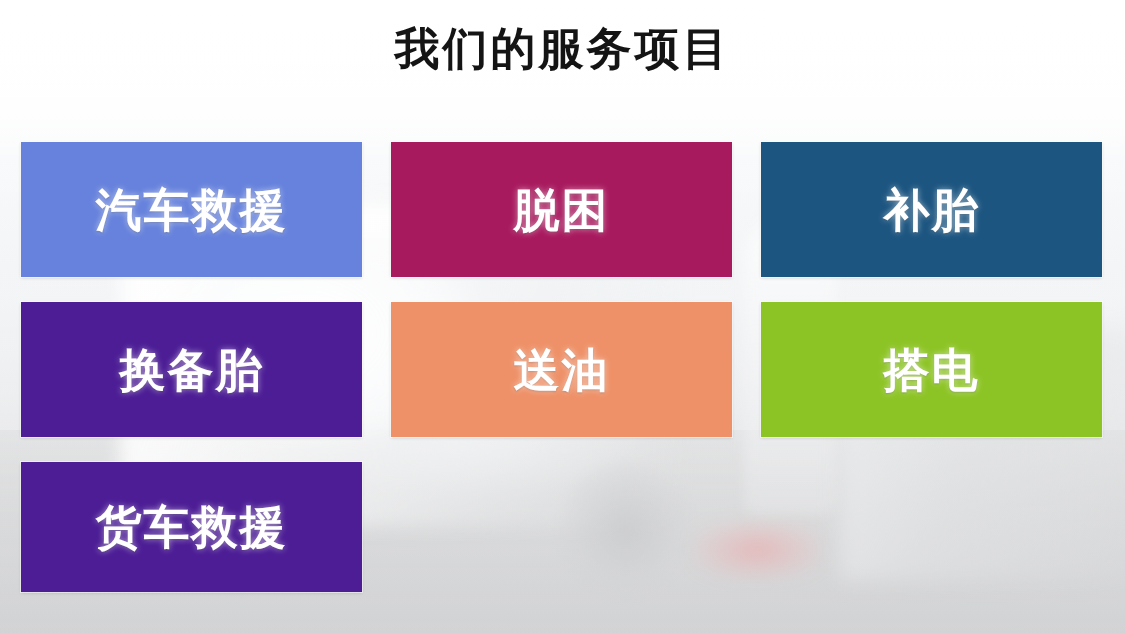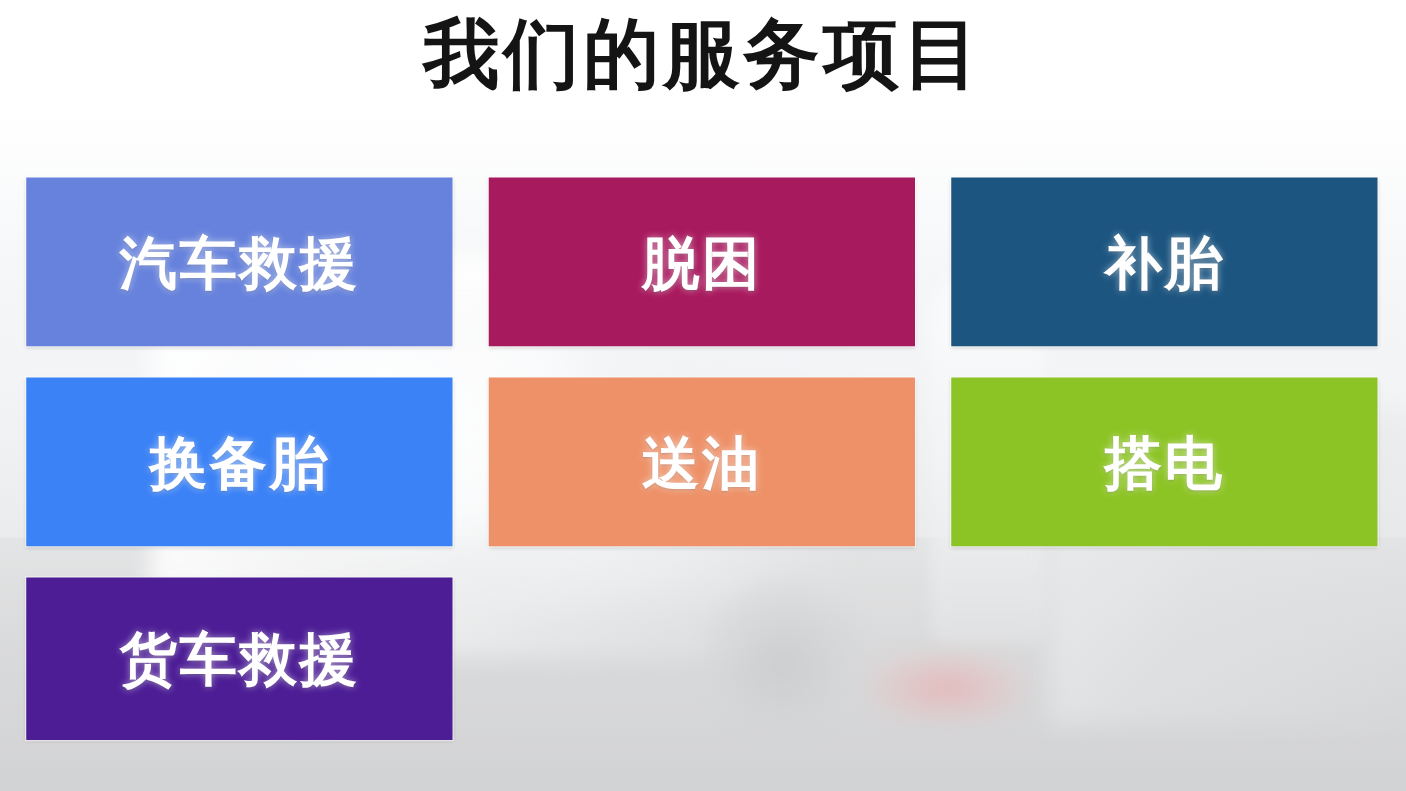--- a/index.html
+++ b/index.html
@@ -131,21 +131,21 @@
     position: absolute;
     left: 0;
     top: 0;
     width: 1125px;
     height: 122px;
     display: flex;
     align-items: center;
     justify-content: center;
   }
   .title-bar .title {
-    font-size: 61px;
+    font-size: 45px;
     line-height: 1;
     font-weight: 700;
     color: #141414;
     letter-spacing: 3px;
     white-space: nowrap;
     margin-top: 6px;
   }
 
   
   .grid {
@@ -203,21 +203,21 @@
   <div class="grid">
     <div class="tile" style="background-color: rgb(102, 130, 220);">
       <span class="tile-label" style="color: rgb(255, 255, 255);">汽车救援</span>
     </div>
     <div class="tile" style="background-color: rgb(168, 26, 94);">
       <span class="tile-label" style="color: rgb(255, 255, 255);">脱困</span>
     </div>
     <div class="tile" style="background-color: rgb(28, 85, 128);">
       <span class="tile-label" style="color: rgb(255, 255, 255);">补胎</span>
     </div>
-    <div class="tile" style="background-color: #3b82f6;">
+    <div class="tile" style="background-color: #4c1d95;">
       <span class="tile-label" style="color: rgb(255, 255, 255);">换备胎</span>
     </div>
     <div class="tile" style="background-color: rgb(238, 145, 104);">
       <span class="tile-label" style="color: rgb(255, 255, 255);">送油</span>
     </div>
     <div class="tile" style="background-color: rgb(141, 196, 37);">
       <span class="tile-label" style="color: rgb(255, 255, 255);">搭电</span>
     </div>
     <div class="tile" style="background-color: #4c1d95;">
       <span class="tile-label" style="color: rgb(255, 255, 255);">货车救援</span>

